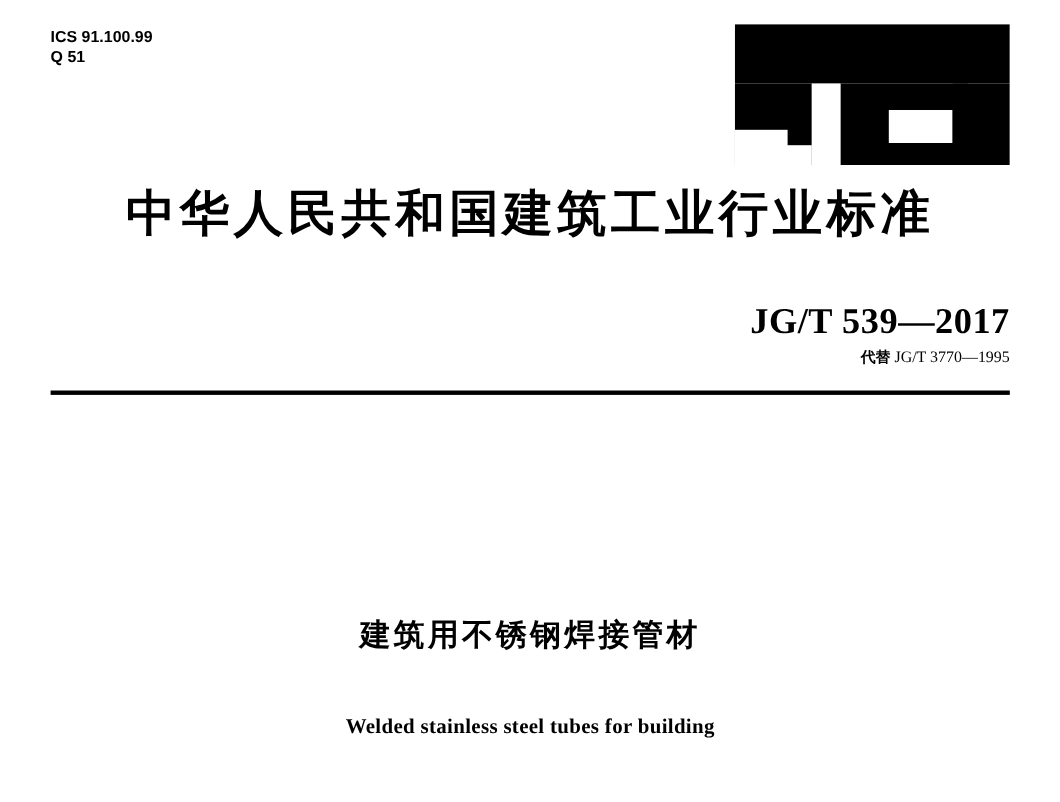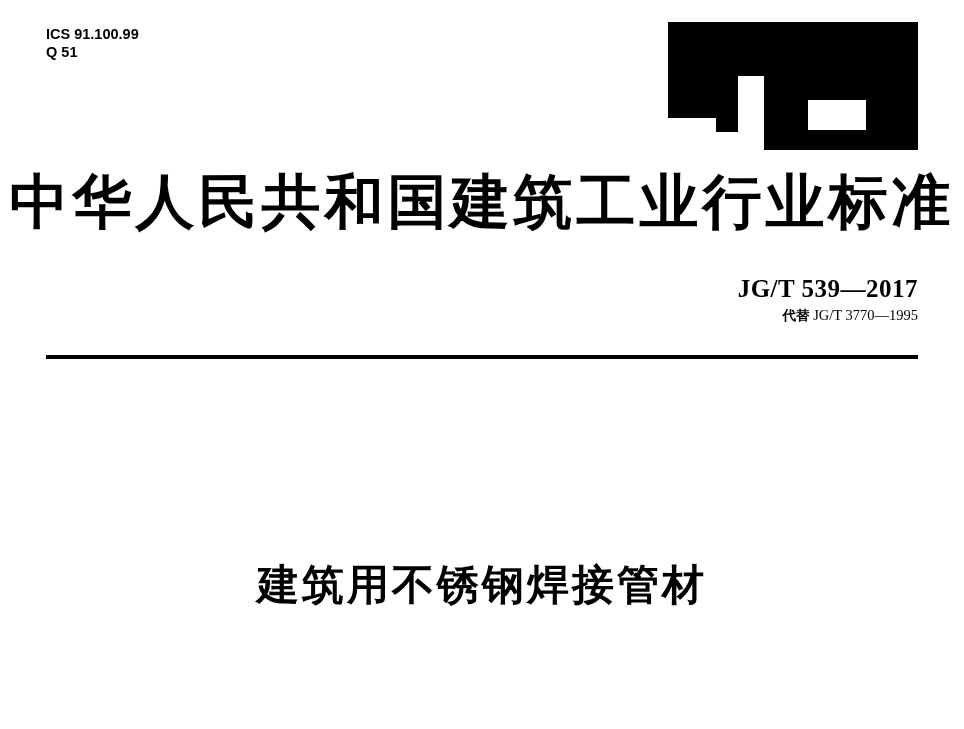--- a/index.html
+++ b/index.html
@@ -54,36 +54,36 @@
   }
   
   .main-title {
     position: absolute;
     left: 0;
     right: 0;
     top: 168px;
     text-align: center;
     font-family: "DejaVu Sans", "Liberation Sans", sans-serif;
     font-weight: bold;
-    font-size: 59px;
+    font-size: 45px;
     letter-spacing: 4px;
     color: #000;
     line-height: 1.15;
   }
   
   .std-block {
     position: absolute;
     right: 46px;
     top: 275px;
     text-align: right;
   }
   .std-no {
     font-family: "Liberation Serif", serif;
     font-weight: bold;
-    font-size: 25px;
+    font-size: 33px;
     letter-spacing: 0.5px;
     line-height: 1.15;
     white-space: pre;
   }
   .std-replaces {
     font-family: "Liberation Serif", serif;
     font-size: 14.5px;
     margin-top: 3px;
     white-space: pre;
   }
@@ -104,21 +104,21 @@
   }
   
   .doc-title-cn {
     position: absolute;
     left: 0;
     right: 0;
     top: 560px;
     text-align: center;
     font-family: "DejaVu Sans", "Liberation Sans", sans-serif;
     font-weight: bold;
-    font-size: 42px;
+    font-size: 28px;
     letter-spacing: 3px;
     line-height: 1.2;
   }
   
   .doc-title-en {
     position: absolute;
     left: 0;
     right: 0;
     top: 650px;
     text-align: center;
@@ -157,14 +157,15 @@
 
   <div class="std-block">
     <div class="std-no">JG/T 539—2017</div>
     <div class="std-replaces"><span class="cn">代替</span> <span>JG/T 3770—1995</span></div>
   </div>
 
   <div class="rule"></div>
 
   <div class="doc-title-cn">建筑用不锈钢焊接管材</div>
 
+  <div class="doc-title-en">Welded stainless steel tubes for building</div>
 
 </div>
 
 </body></html>

